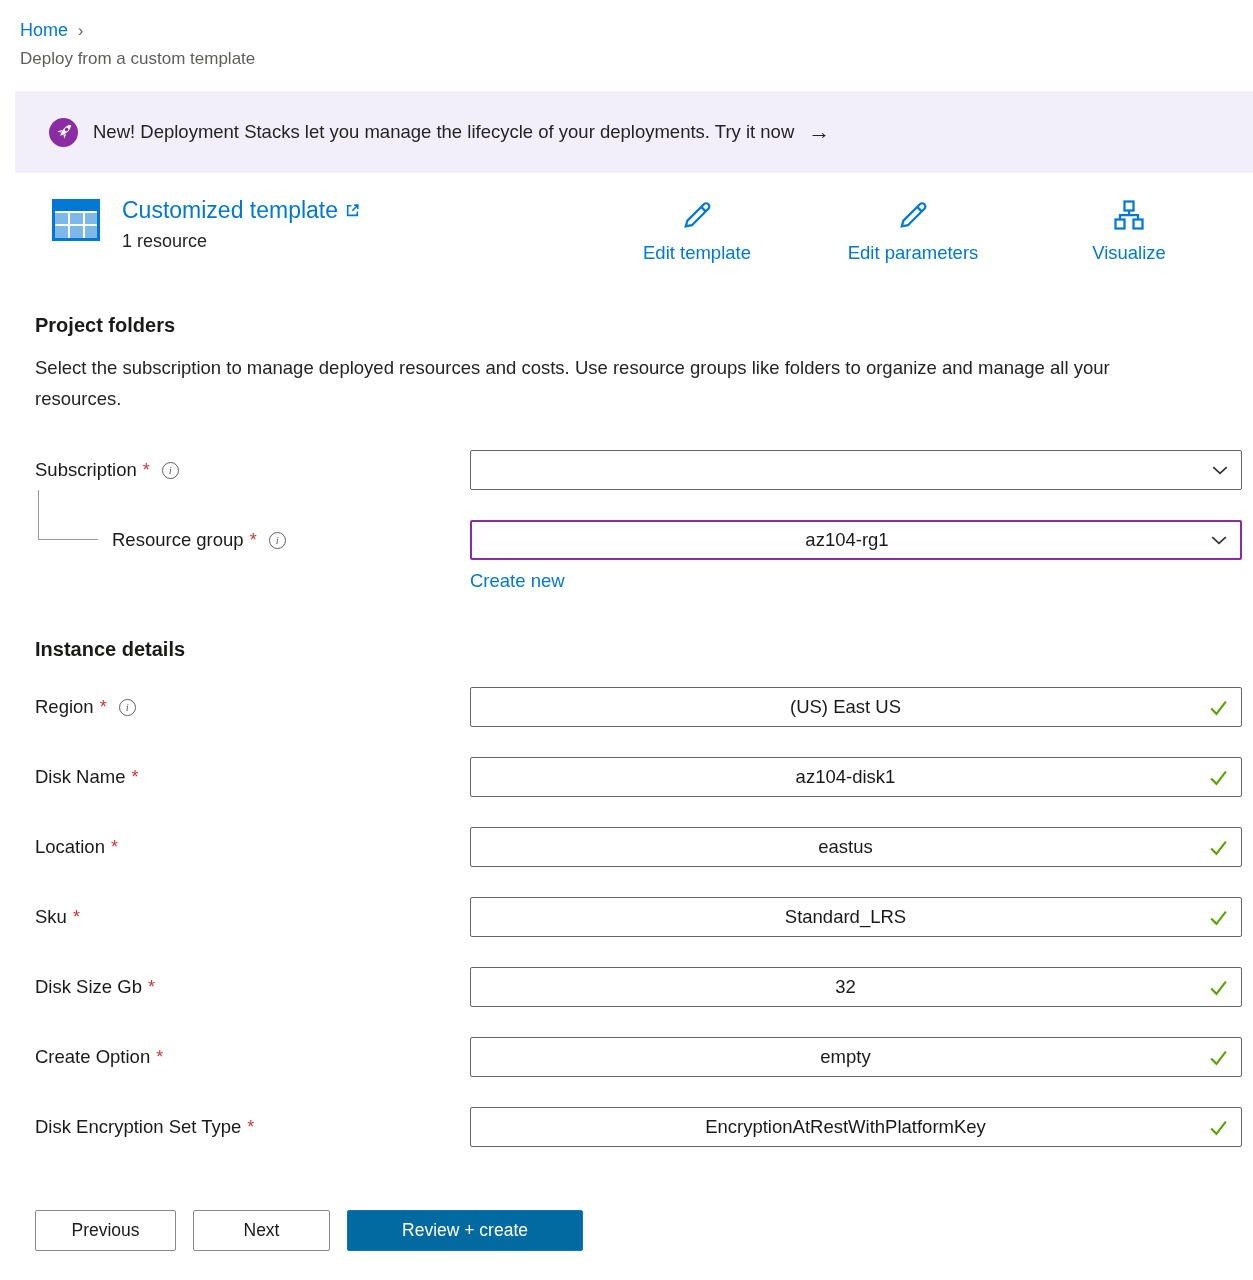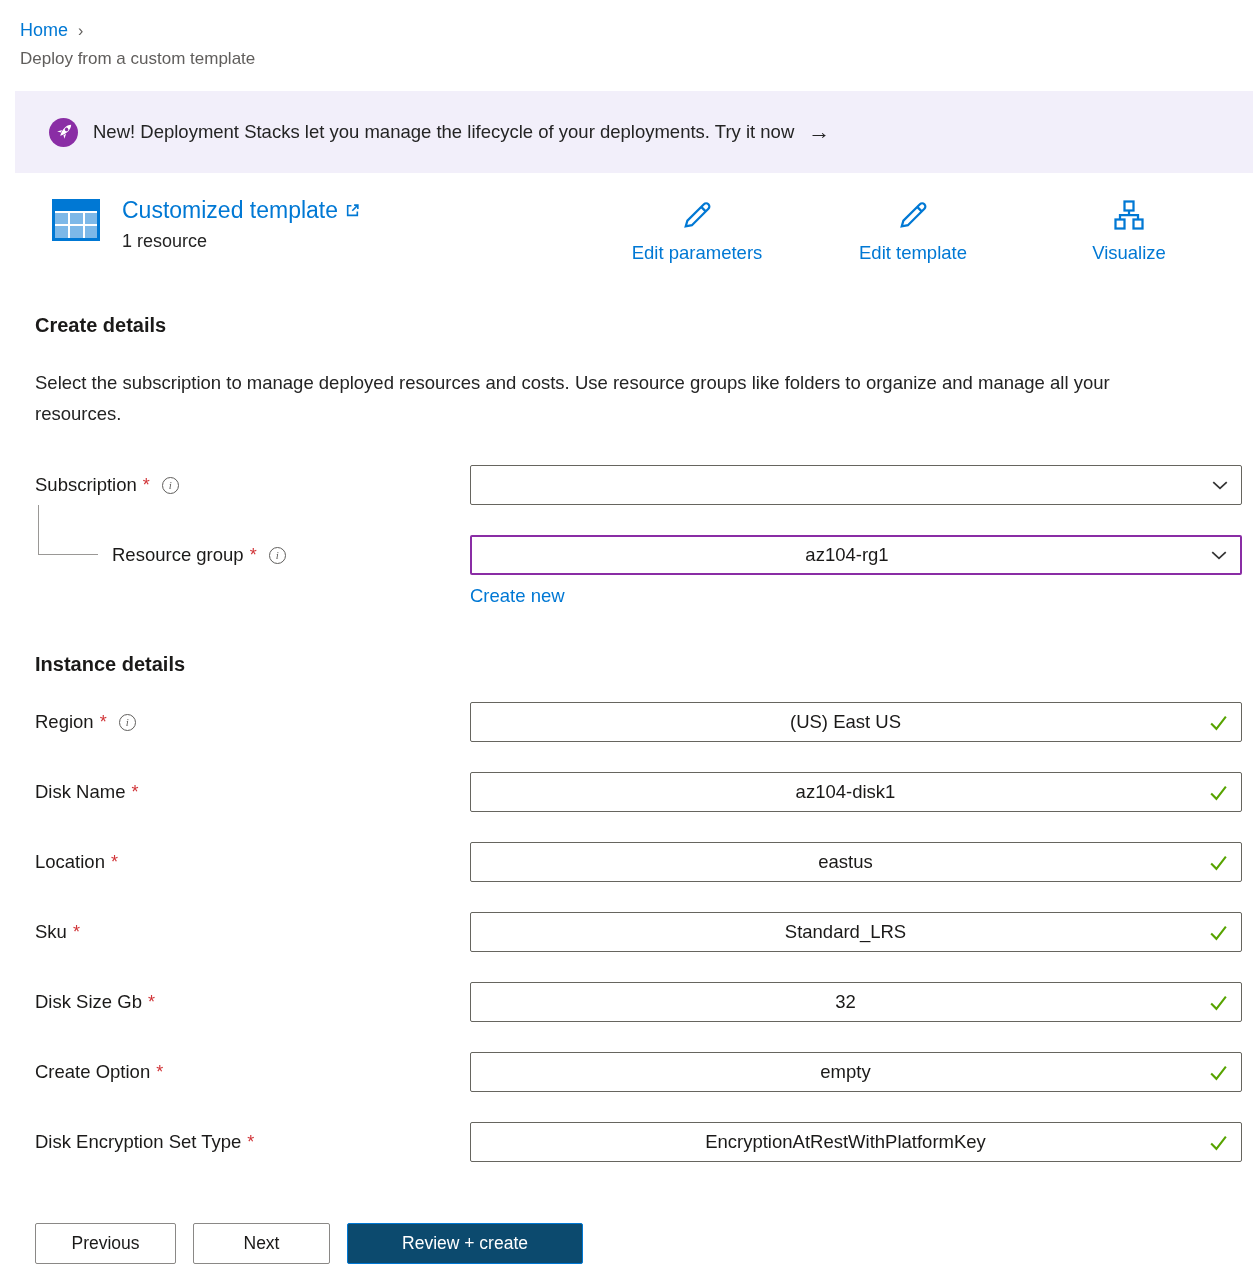--- a/index.html
+++ b/index.html
@@ -26,21 +26,21 @@
   .tmpl-name-row{display:flex;align-items:center;gap:7px;}
   .tmpl-name-row a{color:#0078d4;font-size:23px;text-decoration:none;}
   .tmpl-count{margin-top:7px;font-size:18px;color:#242424;}
   .toolbar{margin-left:auto;display:flex;}
   .tool{display:flex;flex-direction:column;align-items:center;cursor:pointer;width:216px;}
   .tool-label{margin-top:5px;color:#0078d4;font-size:18.5px;}
 
   .content{padding:0 11px 120px 35px;}
   h2{font-size:20px;font-weight:700;color:#1b1a19;}
   .pd-heading{margin-top:50px;}
-  .pd-desc{margin-top:31px;font-size:18.5px;line-height:1.65;max-width:1165px;color:#242424;}
+  .pd-desc{margin-top:16px;font-size:18.5px;line-height:1.65;max-width:1165px;color:#242424;}
   .fields{margin-top:36px;}
   .field-row{display:flex;align-items:center;margin-bottom:30px;position:relative;}
   .field-label{width:435px;flex-shrink:0;display:flex;align-items:center;font-size:18.5px;color:#1b1a19;}
   .req{color:#d13438;margin-left:6px;font-size:18px;}
   .info{margin-left:12px;width:17px;height:17px;border:1px solid #5f5e5c;border-radius:50%;
     display:inline-flex;align-items:center;justify-content:center;font-size:11px;color:#5f5e5c;
     font-family:"Liberation Serif",serif;font-style:italic;flex-shrink:0;}
   .input{flex:1;height:40px;border:1px solid #66655f;border-radius:2px;display:flex;align-items:center;
     padding:0 12px;background:#fff;font-size:18.5px;cursor:pointer;min-width:0;}
   .input-value{flex:1;color:#1b1a19;white-space:nowrap;overflow:hidden;text-align:center;}
@@ -48,24 +48,24 @@
   .rg-row{margin-bottom:10px;}
   .rg-input{border:2px solid #8a2da5;}
   .rg-label{padding-left:77px;}
   .connector{position:absolute;left:3px;top:-30px;width:60px;height:50px;
     border-left:1px solid #9a9896;border-bottom:1px solid #9a9896;}
   .create-new{margin:0 0 0 435px;font-size:18.5px;}
   .create-new a{color:#0078d4;text-decoration:none;}
   .id-heading{margin-top:46px;margin-bottom:26px;}
 
   .footer{position:fixed;left:0;bottom:0;width:100%;height:70px;background:#fff;display:flex;
-    align-items:center;gap:17px;padding:0 0 4px 35px;}
+    align-items:flex-start;gap:17px;padding:0 0 4px 35px;}
   .btn{height:41px;border-radius:2px;font-size:17.5px;font-family:inherit;cursor:pointer;}
   .btn-secondary{background:#fff;border:1px solid #8a8886;color:#1b1a19;}
-  .btn-primary{background:#0c4a6e;border:1px solid #0078d4;color:#fff;}
+  .btn-primary{background:#0369a1;border:1px solid #0078d4;color:#fff;}
   .btn-prev{width:141px;}
   .btn-next{width:137px;}
   .btn-review{width:236px;}
 </style>
 </head>
 <body>
 
 <div class="header">
   <div class="breadcrumb">
     <a>Home</a>
@@ -118,47 +118,47 @@
     <div class="tmpl-count">1 resource</div>
   </div>
   <div class="toolbar">
     <div class="tool">
       <span>
         <svg width="36" height="36" viewBox="0 0 24 24" fill="none" stroke="#0078d4" stroke-width="1.5">
           <path d="M4.5 19.5 L5.6 15.8 L16.6 4.8 a2.1 2.1 0 0 1 3 3 L8.6 18.8 L4.5 19.5 Z"></path>
           <path d="M14.8 6.6 l3 3"></path>
         </svg>
       </span>
-      <span class="tool-label">Edit parameters</span>
+      <span class="tool-label">Edit template</span>
     </div>
     <div class="tool">
       <span>
         <svg width="36" height="36" viewBox="0 0 24 24" fill="none" stroke="#0078d4" stroke-width="1.5">
           <path d="M4.5 19.5 L5.6 15.8 L16.6 4.8 a2.1 2.1 0 0 1 3 3 L8.6 18.8 L4.5 19.5 Z"></path>
           <path d="M14.8 6.6 l3 3"></path>
         </svg>
       </span>
-      <span class="tool-label">Edit template</span>
+      <span class="tool-label">Edit parameters</span>
     </div>
     <div class="tool">
       <span>
         <svg width="36" height="36" viewBox="0 0 24 24" fill="none" stroke="#0078d4" stroke-width="1.5">
           <rect x="9" y="3" width="6" height="6"></rect>
           <rect x="3" y="15" width="6" height="6"></rect>
           <rect x="15" y="15" width="6" height="6"></rect>
           <path d="M12 9 v3 M6 15 v-3 h12 v3"></path>
         </svg>
       </span>
       <span class="tool-label">Visualize</span>
     </div>
   </div>
 </div>
 
 <div class="content">
-  <h2 class="pd-heading">Create details</h2>
+  <h2 class="pd-heading">Project folders</h2>
   <p class="pd-desc">Select the subscription to manage deployed resources and costs. Use resource groups like folders to organize and manage all your resources.</p>
 
   <div class="fields">
     <div class="field-row">
       <div class="field-label">
         <span>Subscription</span>
         <span class="req">*</span>
         <span class="info">i</span>
       </div>
       <div class="input">

